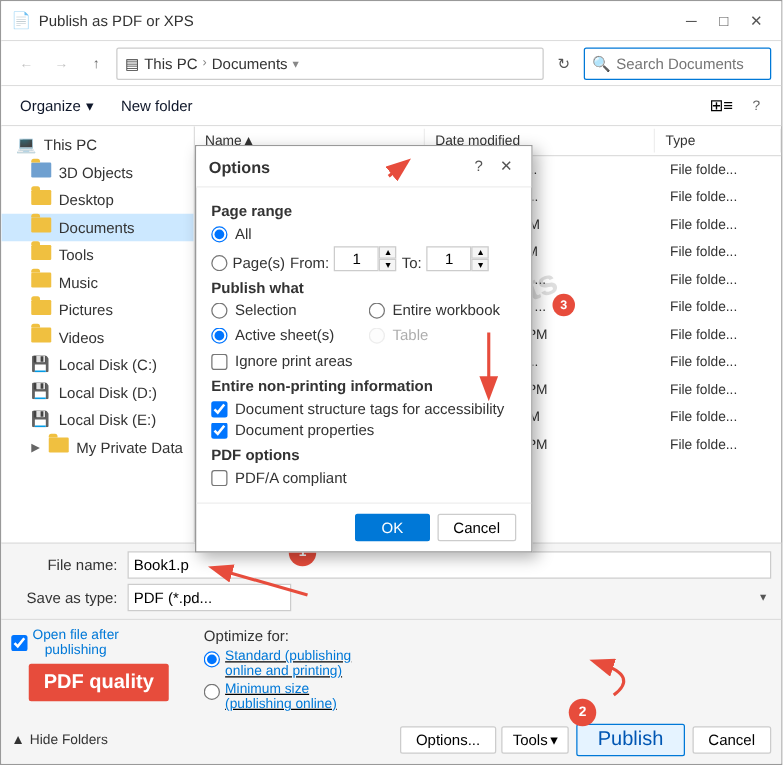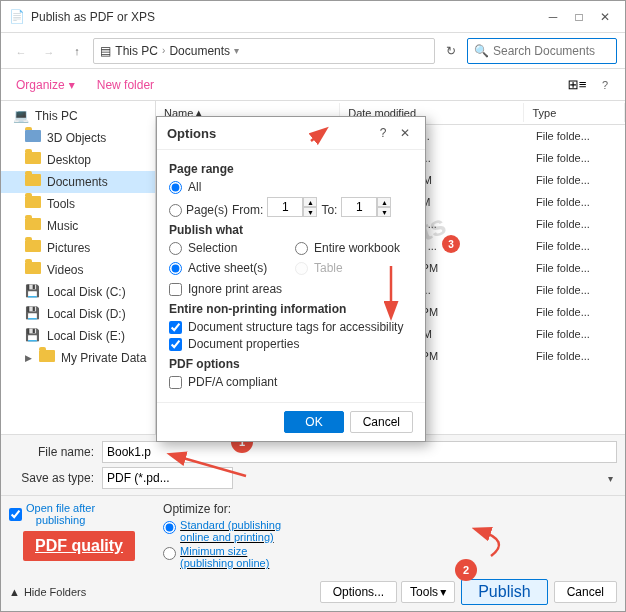--- a/index.html
+++ b/index.html
@@ -20,21 +20,21 @@
     .nav-btn { width: 24px; height: 24px; border: 1px solid transparent; background: transparent; cursor: pointer; display: flex; align-items: center; justify-content: center; font-size: 11px; color: #666; border-radius: 2px; }
     .nav-btn.disabled { opacity: 0.4; cursor: default; }
     .breadcrumb-bar { display: flex; align-items: center; flex: 1; border: 1px solid #ccc; border-radius: 2px; background: #fff; padding: 2px 6px; height: 26px; gap: 4px; font-size: 12px; color: #333; }
     .breadcrumb-chevron { color: #888; font-size: 10px; }
     .search-box { display: flex; align-items: center; border: 1px solid #0078d7; background: #fff; border-radius: 2px; padding: 2px 6px; height: 26px; gap: 4px; width: 150px; }
     .search-input { border: none; outline: none; font-size: 12px; width: 100%; color: #a16207; background: transparent; }
     .refresh-btn { width: 24px; height: 24px; border: 1px solid transparent; background: transparent; cursor: pointer; display: flex; align-items: center; justify-content: center; font-size: 12px; color: #555; }
 
     
     .toolbar2 { background: #fff; border-bottom: 1px solid #ddd; padding: 4px 8px; display: flex; align-items: center; height: 32px; gap: 8px; }
-    .toolbar2-btn { border: 1px solid transparent; background: transparent; cursor: pointer; padding: 2px 6px; font-size: 12px; color: #ec4899; border-radius: 2px; display: flex; align-items: center; gap: 4px; }
+    .toolbar2-btn { border: 1px solid transparent; background: transparent; cursor: pointer; padding: 2px 6px; font-size: 12px; color: #0f172a; border-radius: 2px; display: flex; align-items: center; gap: 4px; }
     .view-btn { width: 24px; height: 24px; border: 1px solid transparent; background: transparent; cursor: pointer; display: flex; align-items: center; justify-content: center; }
     .toolbar2-right { margin-left: auto; display: flex; align-items: center; gap: 4px; }
 
     
     .content { display: flex; flex: 1; overflow: hidden; }
 
     
     .sidebar { width: 155px; border-right: 1px solid #ddd; background: #fff; overflow-y: auto; padding: 4px 0; flex-shrink: 0; }
     .sidebar-item { display: flex; align-items: center; padding: 3px 8px 3px 12px; cursor: pointer; gap: 6px; height: 22px; }
     .sidebar-item.selected { background: #cce8ff; }
@@ -62,21 +62,21 @@
     .field-label { font-size: 12px; color: #333; width: 85px; text-align: right; }
     .field-input { flex: 1; border: 1px solid #ccc; padding: 2px 4px; font-size: 12px; height: 22px; }
     .field-select { flex: 1; border: 1px solid #ccc; padding: 2px 4px; font-size: 12px; height: 22px; background: #fff; appearance: none; }
     .select-wrapper { flex: 1; position: relative; }
     .select-wrapper::after { content: '▾'; position: absolute; right: 4px; top: 50%; transform: translateY(-50%); font-size: 10px; color: #555; pointer-events: none; }
 
     
     .footer { border-top: 1px solid #ddd; padding: 6px 8px; background: #f5f5f5; display: flex; flex-direction: column; gap: 4px; }
     .footer-row1 { display: flex; align-items: flex-start; gap: 8px; }
     .optimize-option { display: flex; align-items: flex-start; gap: 4px; margin-bottom: 2px; text-decoration: underline; }
-    .pdf-quality-box { background: #e74c3c; color: #fff; font-size: 16px; font-weight: bold; padding: 6px 12px; border-radius: 2px; text-decoration: underline; }
+    .pdf-quality-box { background: #e74c3c; color: #fff; font-size: 16px; font-weight: bold; padding: 6px 12px; border-radius: 2px; }
     .options-btn { border: 1px solid #ccc; background: #fff; padding: 3px 12px; font-size: 12px; cursor: pointer; border-radius: 2px; }
     .footer-bottom { display: flex; align-items: center; justify-content: space-between; }
     .tools-btn { display: flex; align-items: center; gap: 2px; border: 1px solid #ccc; background: #fff; padding: 3px 8px; font-size: 12px; cursor: pointer; border-radius: 2px; }
     .publish-btn { border: 1px solid #0078d7; background: #e5f3ff; padding: 3px 16px; font-size: 16px; cursor: pointer; border-radius: 2px; color: #0056b3; }
     .cancel-btn { border: 1px solid #ccc; background: #fff; padding: 3px 12px; font-size: 12px; cursor: pointer; border-radius: 2px; }
     .hide-folders { font-size: 11px; color: #333; display: flex; align-items: center; gap: 4px; cursor: pointer; }
 
     
     .folder-icon { display: inline-block; width: 16px; height: 12px; background: #f0c040; border-radius: 1px; position: relative; }
     .folder-icon::before { content: ''; position: absolute; top: -3px; left: 0; width: 7px; height: 3px; background: #f0c040; border-radius: 2px 2px 0 0; }

